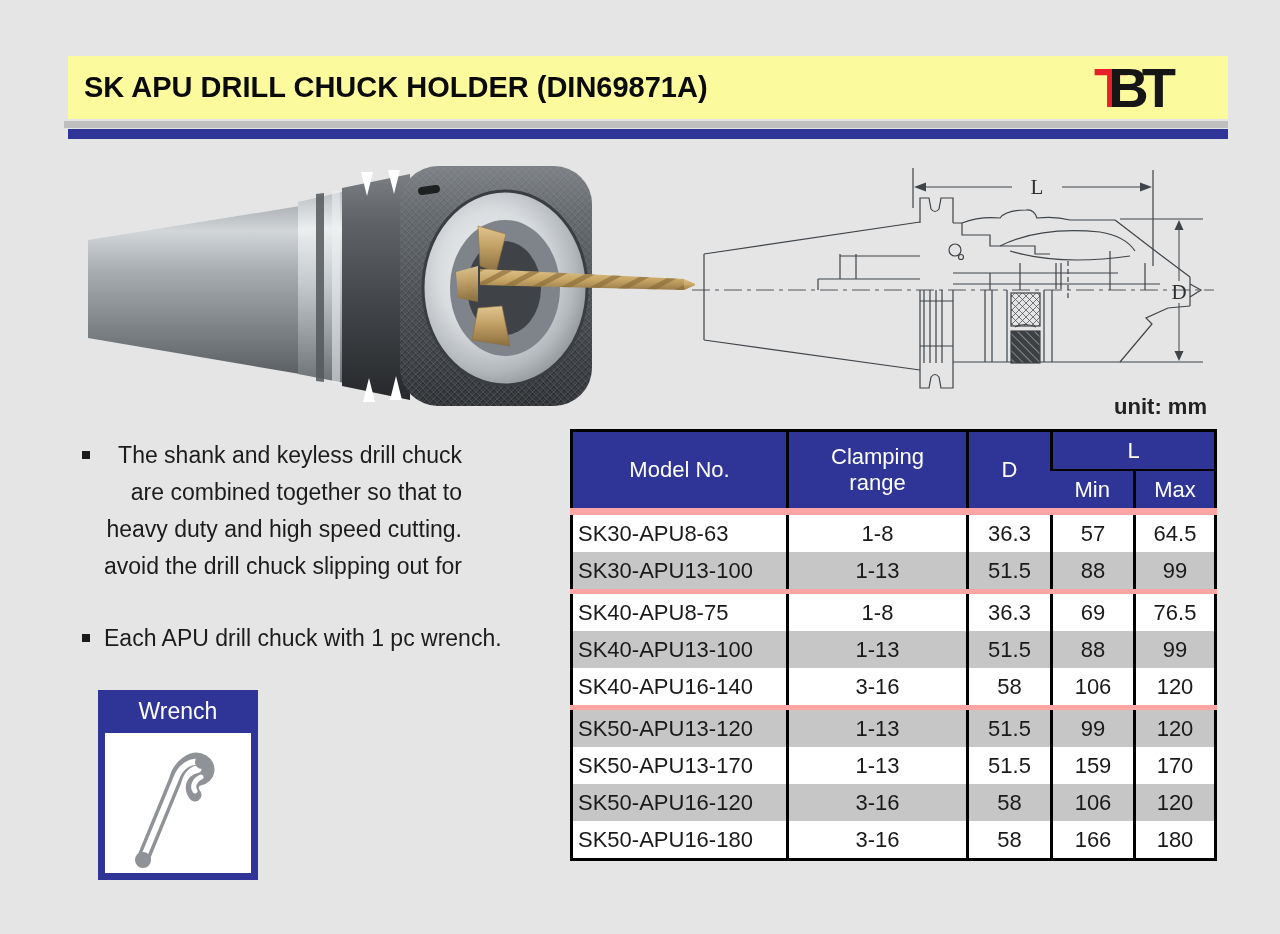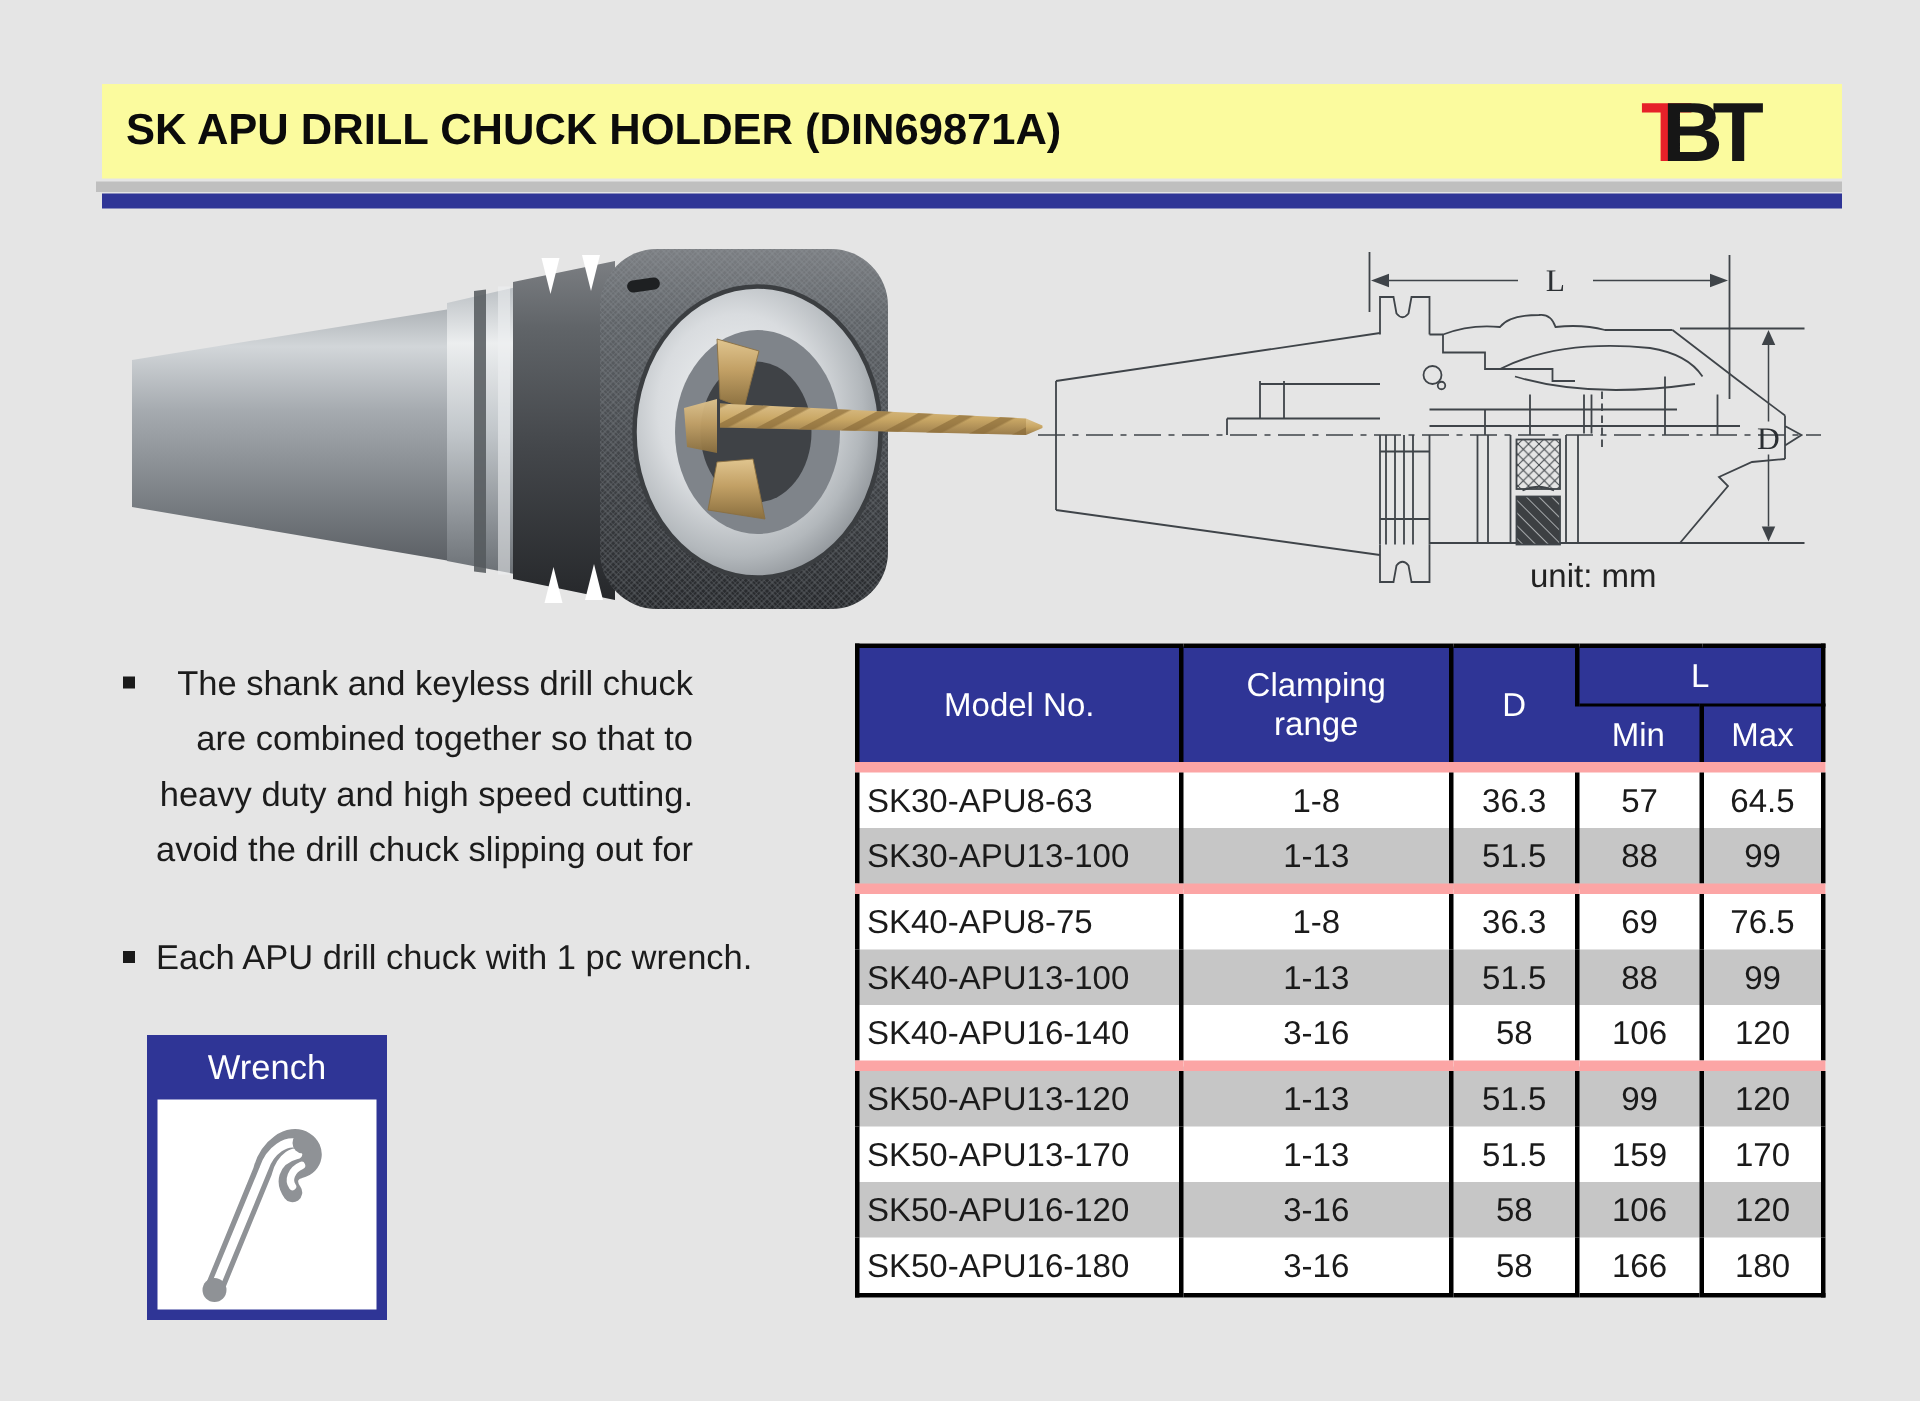--- a/index.html
+++ b/index.html
@@ -12,21 +12,21 @@
   .title{left:84px;top:56px;height:63px;line-height:63px;font-size:29px;font-weight:bold;
          color:#0b0b0b;white-space:nowrap;}
   .logo{left:1094px;top:56px;height:63px;display:flex;align-items:center;
         font-weight:bold;font-size:56px;letter-spacing:-7px;line-height:1;}
   .logo .red{color:#e62129;position:relative;z-index:1;}
   .logo .blk{color:#161616;margin-left:-13px;position:relative;z-index:2;}
   .bar-gray{left:64px;top:121px;width:1164px;height:7px;background:#bfbfbf;}
   .bar-blue{left:68px;top:129px;width:1160px;height:10px;background:#2f3596;}
 
   
-  .unit{left:1020px;top:371px;width:187px;text-align:left;font-size:22px;color:#222;}
+  .unit{left:1020px;top:394px;width:187px;text-align:right;font-size:22px;color:#222;font-weight:bold;}
 
   
   .bullets{left:82px;top:437px;width:505px;}
   .bullet-item{display:flex;margin:0 0 35px 0;}
   .bullet-item .sq{width:8px;height:8px;background:#1a1a1a;margin:14px 14px 0 0;flex:0 0 8px;}
   .bullet-item .lines{font-size:23px;line-height:37px;color:#1c1c1c;text-align:right;}
 
   
   .wrench{left:98px;top:690px;width:160px;height:190px;background:#2f3596;}
   .wrench .wtitle{height:42px;line-height:42px;text-align:center;color:#ffffff;font-size:23px;}
@@ -35,21 +35,21 @@
   
   table.spec{position:absolute;left:570px;top:429px;border-collapse:collapse;
              border:3px solid #000;table-layout:fixed;background:#fff;}
   table.spec th,table.spec td{border-left:3px solid #000;padding:0;height:37px;
              font-size:22px;text-align:center;vertical-align:middle;font-weight:normal;}
   table.spec th{background:#2f3596;color:#ffffff;line-height:26px;}
   table.spec thead{border-bottom:7px solid #fca5a5;}
   table.spec th.l-span{border-bottom:2px solid #000;}
   table.spec td.model{text-align:left;padding-left:5px;}
   table.spec tr.gray td{background:#c6c6c6;}
-  table.spec tr.group td{border-top:7px solid #fca5a5;}
+  table.spec tr.group td{border-top:5px solid #fca5a5;}
   table.spec th:first-child,table.spec td:first-child{border-left:none;}
 </style>
 </head>
 <body>
 
 <div class="page">
 
   <div class="abs banner"></div>
   <div class="abs title">SK APU DRILL CHUCK HOLDER (DIN69871A)</div>
   <div class="abs logo">

